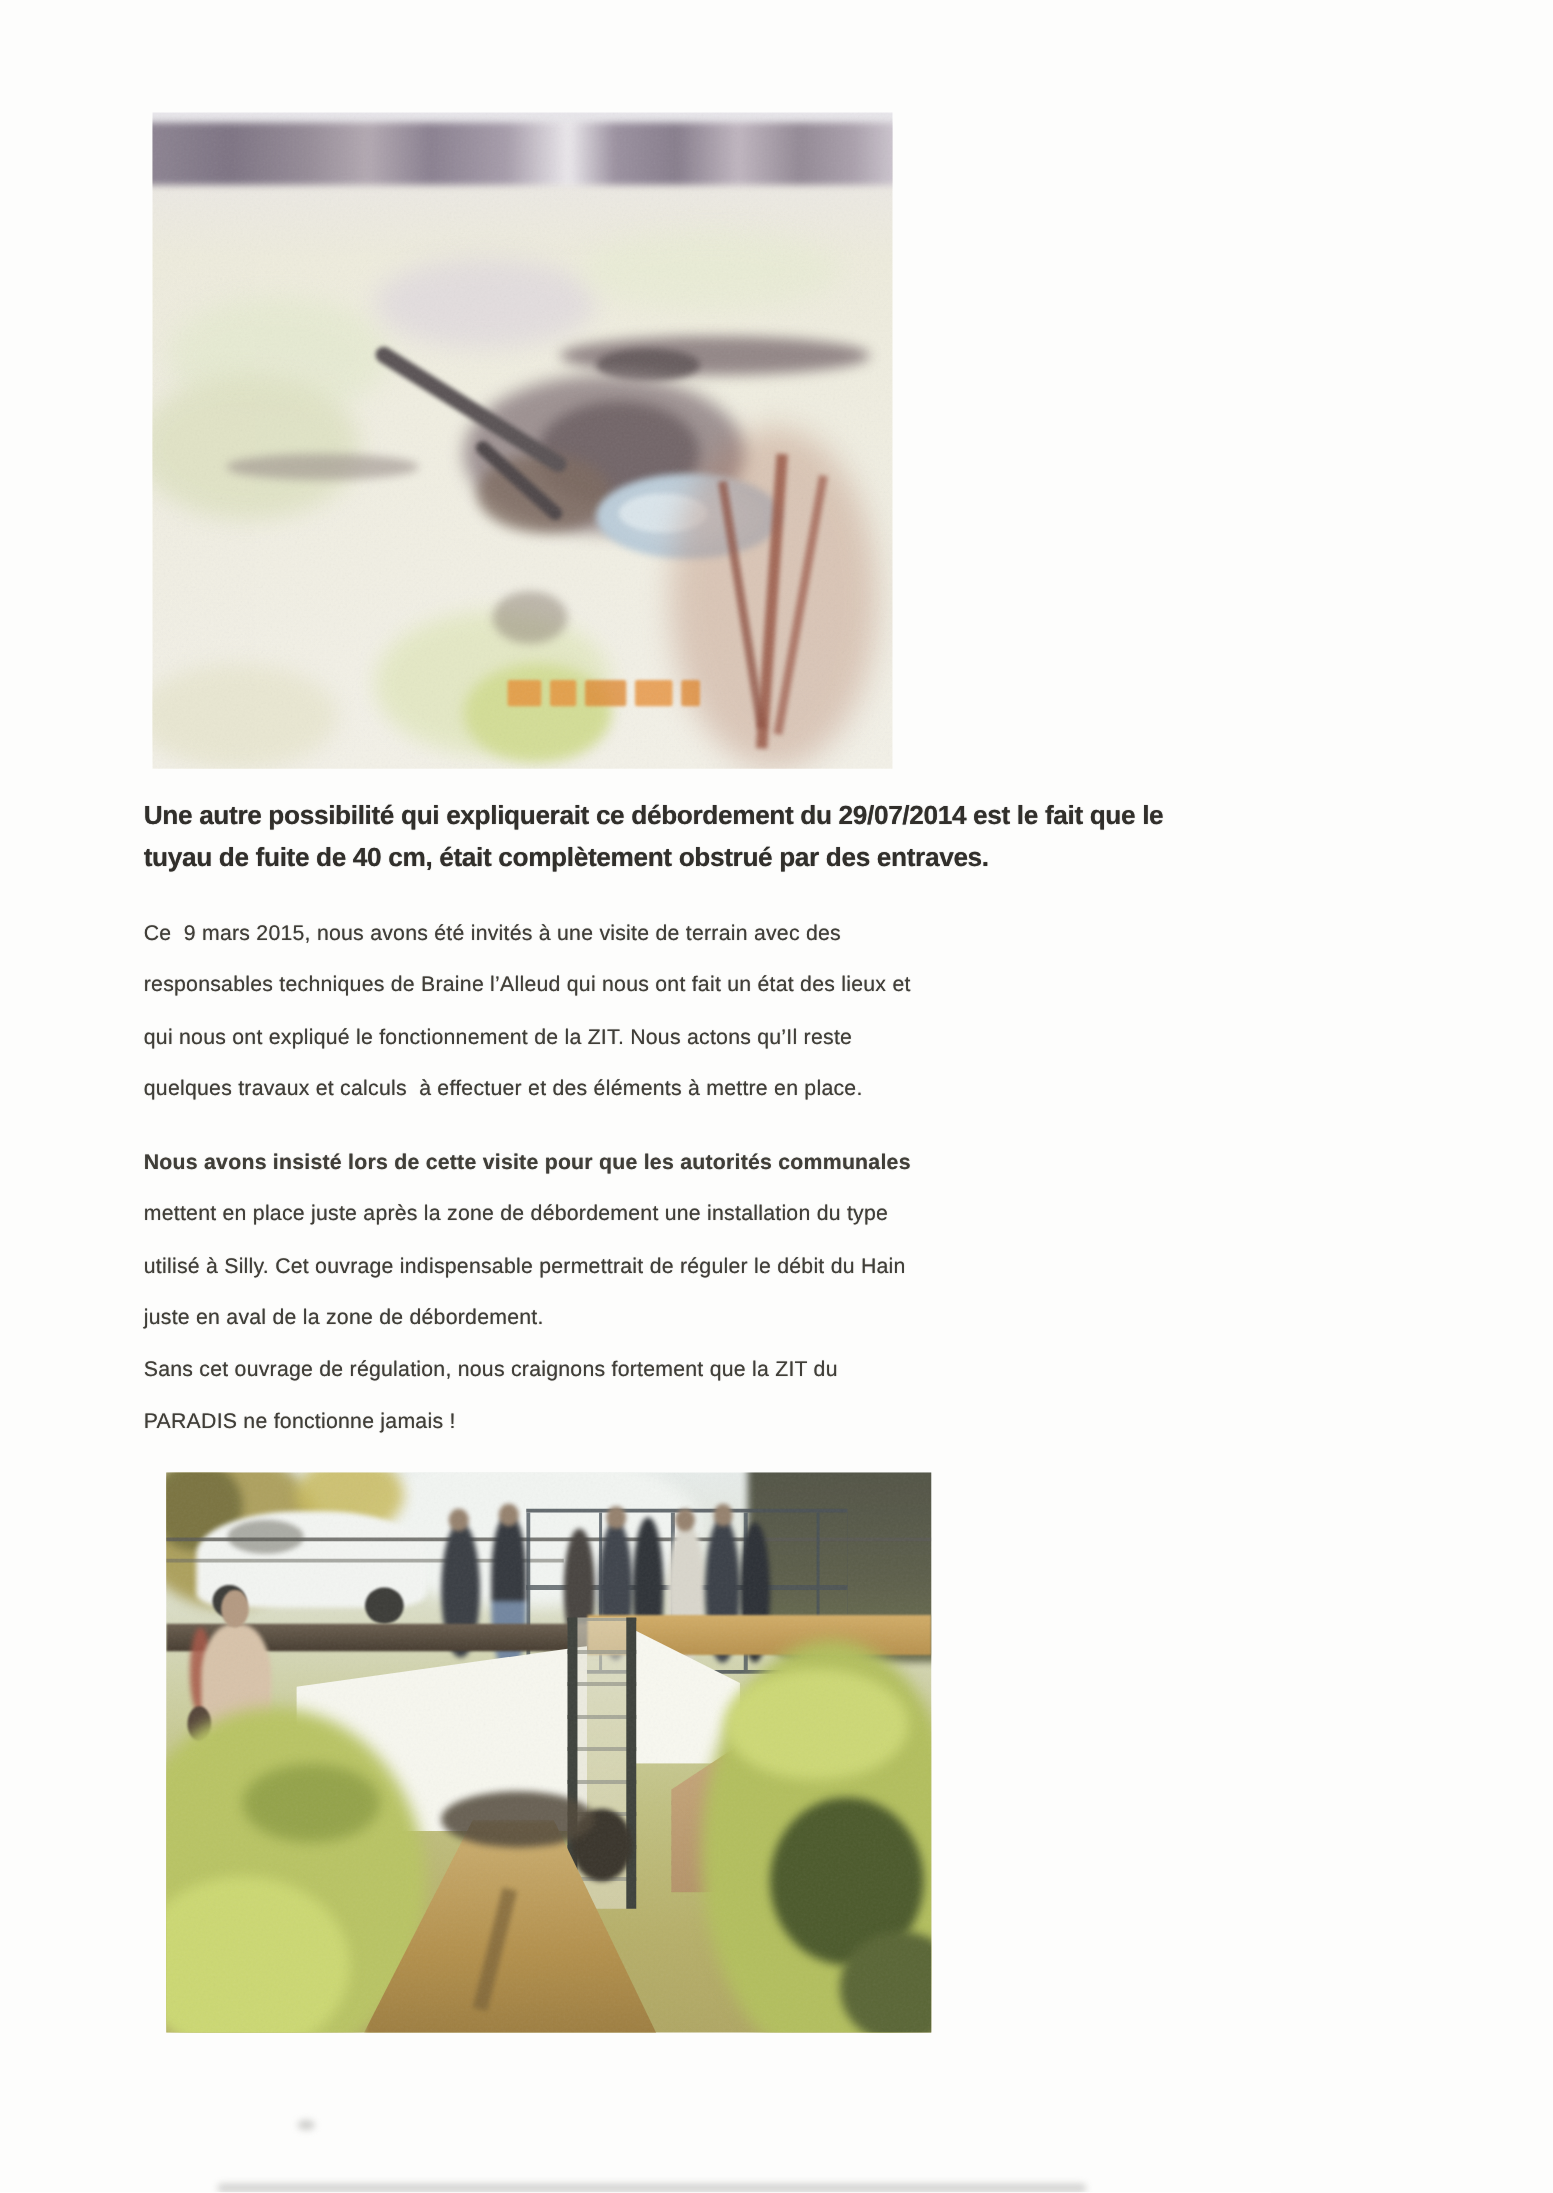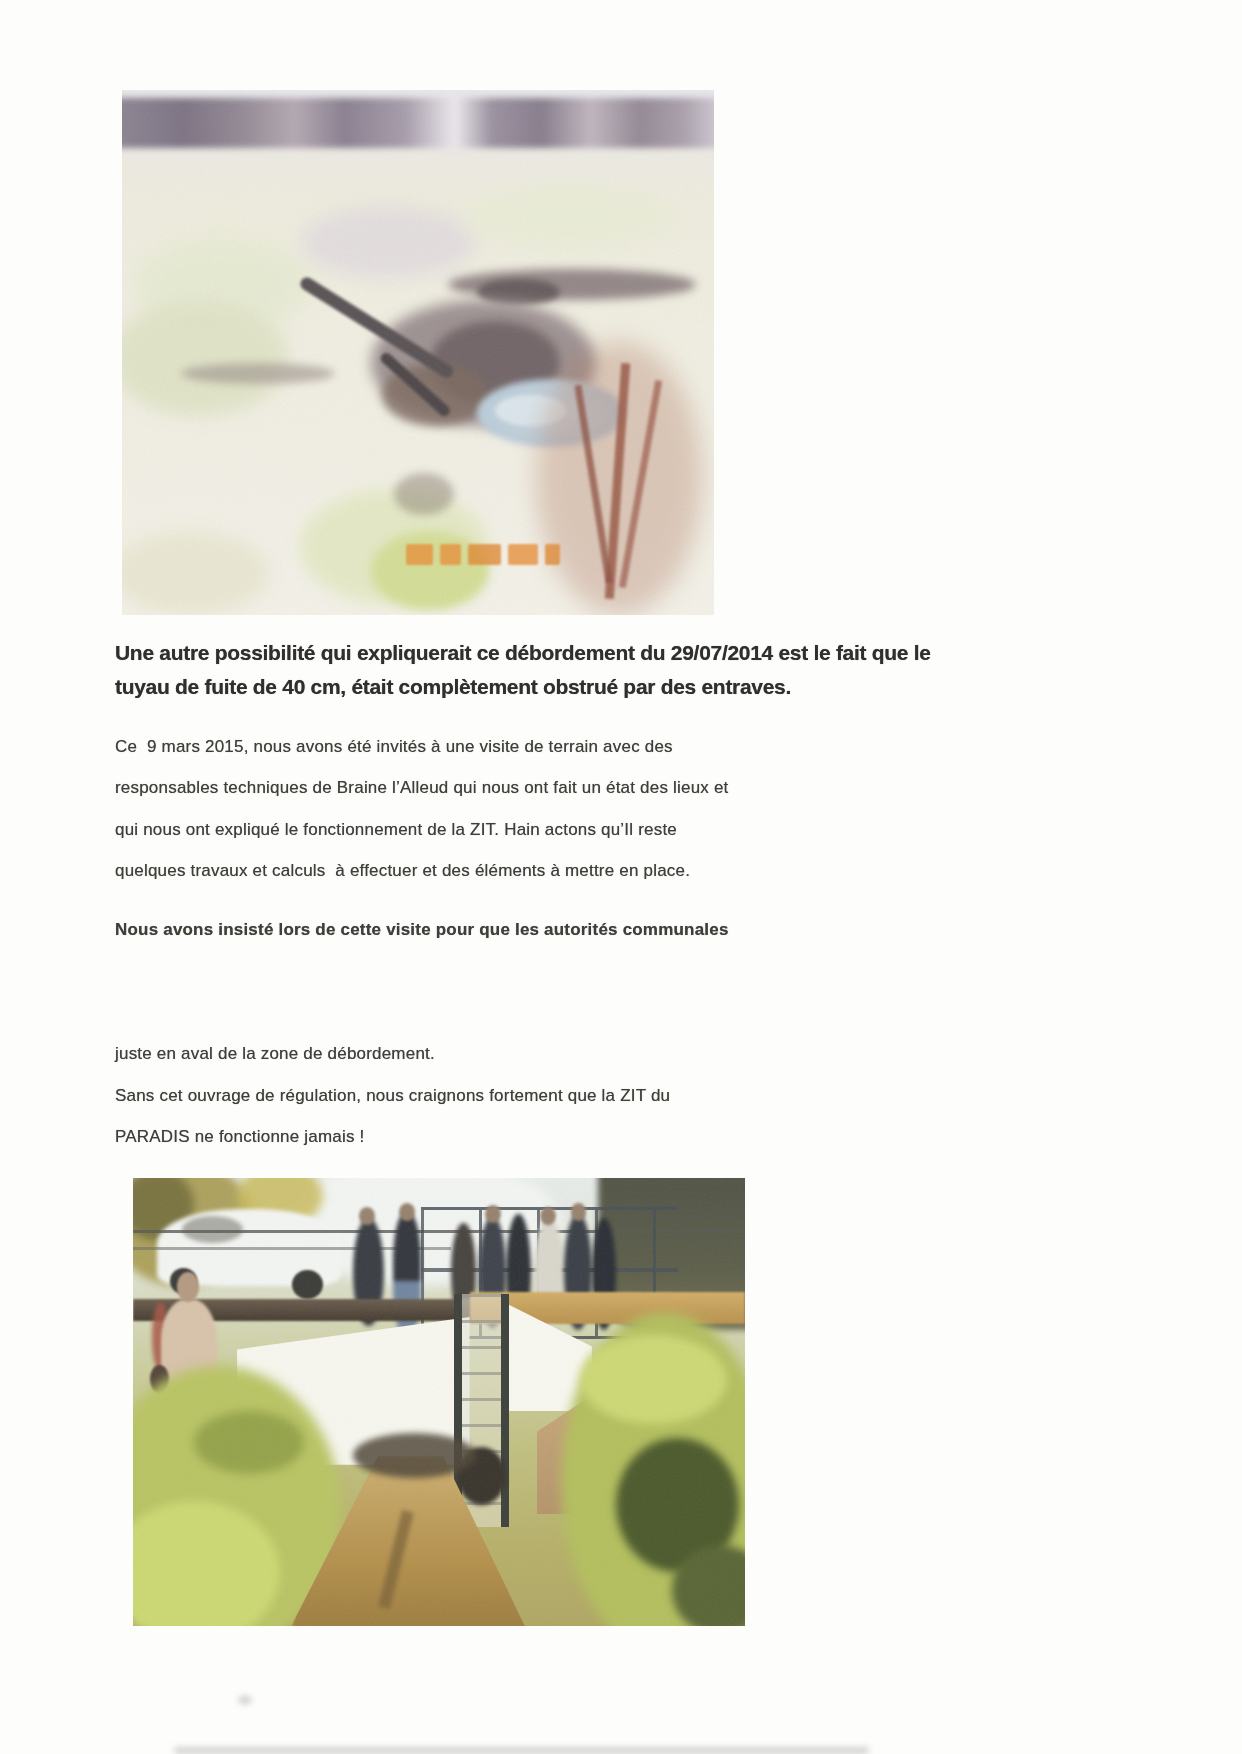--- a/index.html
+++ b/index.html
@@ -83,24 +83,26 @@
         </filter>
       <rect width="100%" height="100%" filter="url(#g1)"></rect>
     </svg>
   </figure>
 
   <div class="txt caption" style="left:115px;top:636px;">Une autre possibilité qui expliquerait ce débordement du 29/07/2014 est le fait que le</div>
   <div class="txt caption" style="left:115px;top:670px;">tuyau de fuite de 40 cm, était complètement obstrué par des entraves.</div>
 
   <div class="txt body" style="left:115px;top:726px;">Ce  9 mars 2015, nous avons été invités à une visite de terrain avec des</div>
   <div class="txt body" style="left:115px;top:767px;">responsables techniques de Braine l’Alleud qui nous ont fait un état des lieux et</div>
-  <div class="txt body" style="left:115px;top:809px;">qui nous ont expliqué le fonctionnement de la ZIT. Hain actons qu’Il reste</div>
+  <div class="txt body" style="left:115px;top:809px;">qui nous ont expliqué le fonctionnement de la ZIT. Nous actons qu’Il reste</div>
   <div class="txt body" style="left:115px;top:850px;">quelques travaux et calculs  à effectuer et des éléments à mettre en place.</div>
 
   <div class="txt body" style="left:115px;top:909px;font-weight:bold;">Nous avons insisté lors de cette visite pour que les autorités communales</div>
+  <div class="txt body" style="left:115px;top:950px;">mettent en place juste après la zone de débordement une installation du type</div>
+  <div class="txt body" style="left:115px;top:992px;">utilisé à Silly. Cet ouvrage indispensable permettrait de réguler le débit du Hain</div>
   <div class="txt body" style="left:115px;top:1033px;">juste en aval de la zone de débordement.</div>
   <div class="txt body" style="left:115px;top:1075px;">Sans cet ouvrage de régulation, nous craignons fortement que la ZIT du</div>
   <div class="txt body" style="left:115px;top:1116px;">PARADIS ne fonctionne jamais !</div>
 
   <figure class="photo" id="photo2" aria-label="Photo : groupe de personnes sur la passerelle d’un ouvrage de régulation de cours d’eau">
 
     <div class="blob" style="left:25%;top:-4%;width:45%;height:28%;background:#f2f5f2;filter:blur(6px);"></div>
     <div class="blob" style="left:-4%;top:-4%;width:24%;height:28%;background:#a89a50;filter:blur(5px);opacity:.9;"></div>
     <div class="blob" style="left:-2%;top:-2%;width:12%;height:16%;background:#6e6a3a;filter:blur(4px);opacity:.8;"></div>
     <div class="blob" style="left:17%;top:-3%;width:14%;height:14%;background:#c9bb5e;filter:blur(5px);opacity:.85;"></div>

